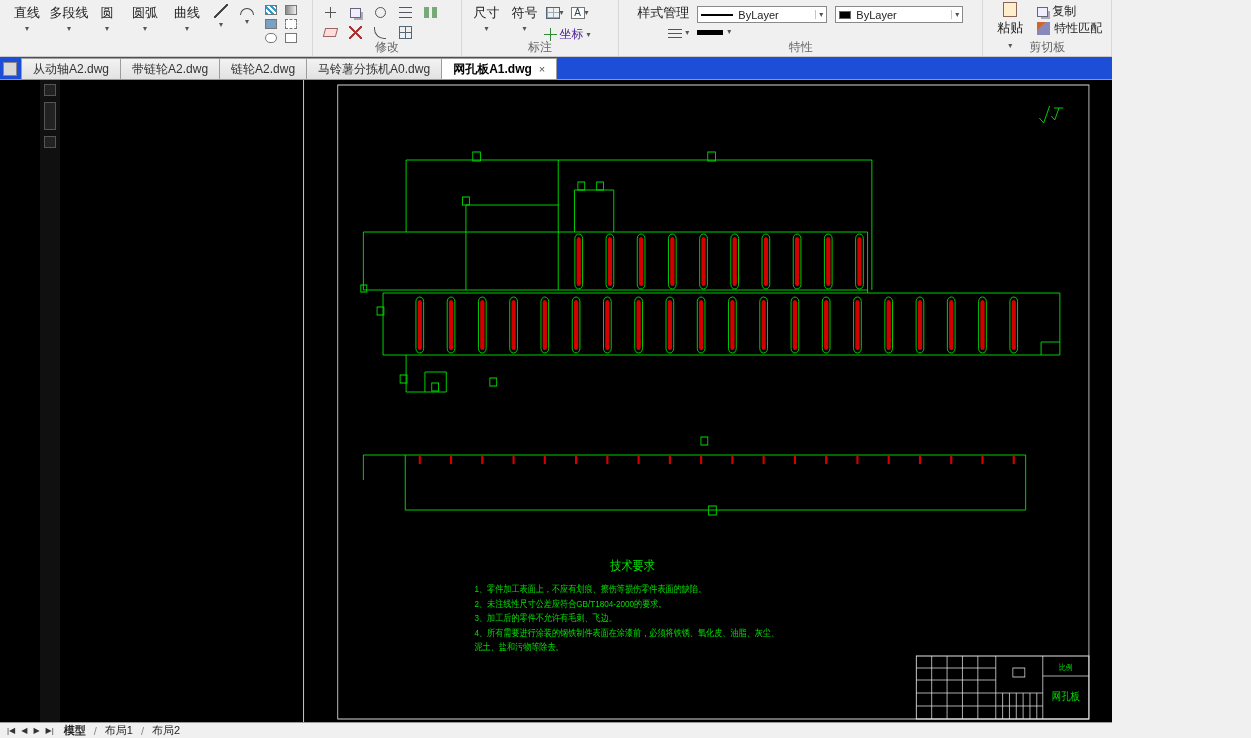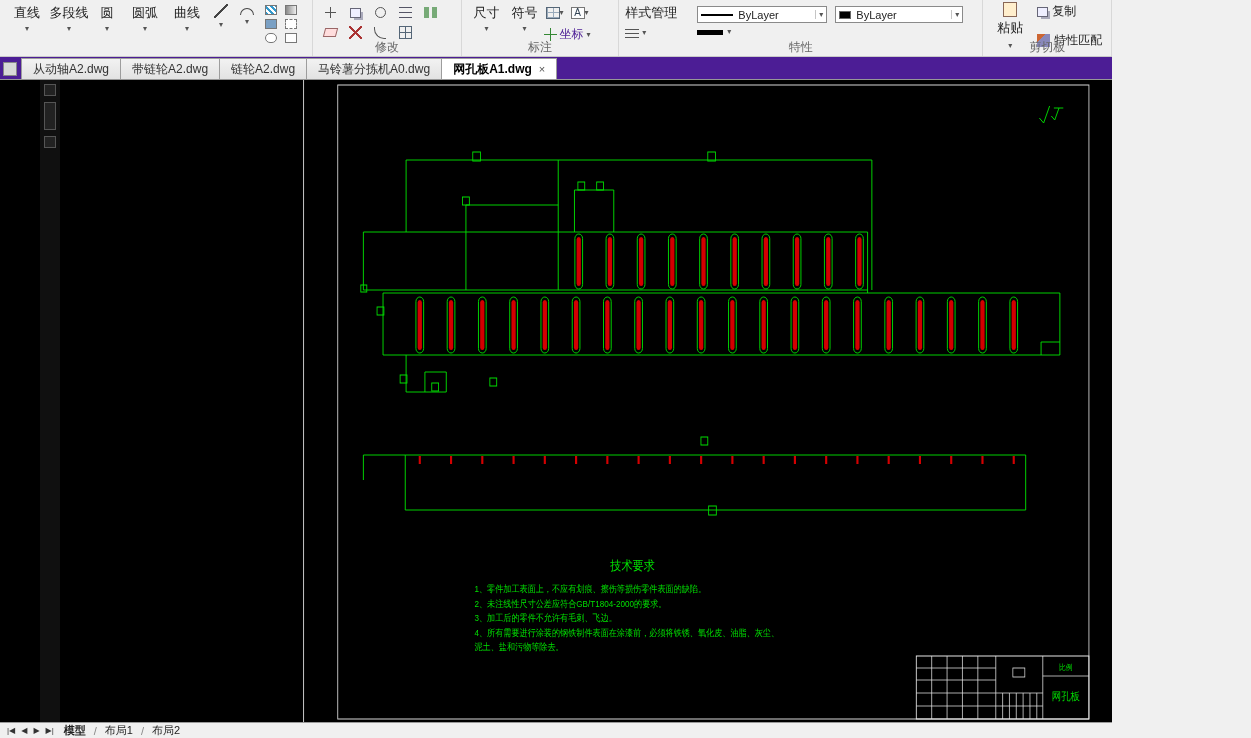--- a/index.html
+++ b/index.html
@@ -56,31 +56,31 @@
   .ann-right { display:flex; flex-direction:column; padding-top:2px; gap:4px; }
   .ann-row { display:flex; align-items:center; gap:3px; }
   .ann-coord-text { font-size:12px; color:#4c1d95; }
 
   .combo { width:130px; height:17px; border:1px solid #8a8a8a; background:#fff; display:flex; align-items:center; font-size:11px; color:#222; padding:0 3px;text-align:center; }
   .combo .line-sample { flex:0 0 32px; height:2px; background:#000; margin-right:5px; }
   .combo .swatch { flex:0 0 12px; height:8px; background:#000; border:1px solid #666; margin-right:5px; }
   .combo .carrow { margin-left:auto; font-size:8px; color:#555; border-left:1px solid #c5c5c5; padding-left:3px; }
   .combo .carrow::after { content:"▾"; }
   .prop-col { display:flex; flex-direction:column; gap:5px; padding-top:5px; margin-left:8px; align-items:flex-start; }
-  .style-stack { display:flex; flex-direction:column; align-items:flex-start; width:64px; padding-top:3px; }
+  .style-stack { display:flex; flex-direction:column; align-items:flex-end; width:64px; padding-top:3px; }
   .style-stack .t { font-size:13px; color:#222; }
   .thick-row { display:flex; align-items:center; gap:4px; }
 
   .clip-paste { display:flex; flex-direction:column; align-items:center; width:42px; padding-top:1px; gap:2px; }
   .clip-paste .t { font-size:13px; color:#222; }
-  .clip-col { display:flex; flex-direction:column; gap:12px; padding-top:2px; margin-left:6px; }
+  .clip-col { display:flex; flex-direction:column; gap:0; padding-top:2px; margin-left:6px; }
   .clip-row { display:flex; align-items:center; gap:4px; font-size:12px; color:#222; white-space:nowrap; }
 
   
-  .tabbar { height:23px; background:#4c1d95; border-bottom:1px solid #979797; display:flex; align-items:flex-end; flex:0 0 auto; }
+  .tabbar { height:23px; background:#1d4ed8; border-bottom:1px solid #979797; display:flex; align-items:flex-end; flex:0 0 auto; }
   .tabbar-ic { width:14px; height:14px; border:1px solid #888; background:#d8d8d8; margin:0 4px 3px 3px; }
   .dtab { height:21px; display:flex; align-items:center; padding:0 11px; font-size:12px; color:#333; background:linear-gradient(#f2f2f2,#e2e2e2); border:1px solid #9d9d9d; border-bottom:none; margin-right:-1px; cursor:default; white-space:nowrap; }
   .dtab.active { background:#fff; font-weight:bold; color:#000; }
   .dtab .close { margin-left:7px; font-size:11px; color:#555; font-weight:normal; }
 
   
   .mainrow { flex:1 1 auto; display:flex; background:#000; min-height:0;padding-left:40px; }
   .leftstrip { width:20px; background:#101010; display:flex; flex-direction:column; align-items:center; padding-top:4px; gap:6px; flex:0 0 auto; }
   .strip-ic { width:12px; height:12px; border:1px solid #555; background:#222; }
   .strip-ic.tall { height:28px; }

